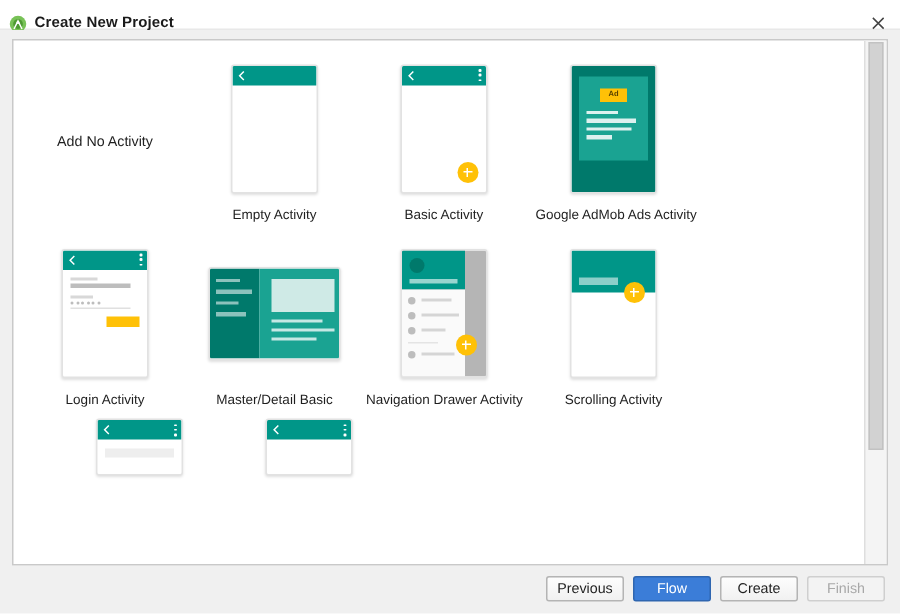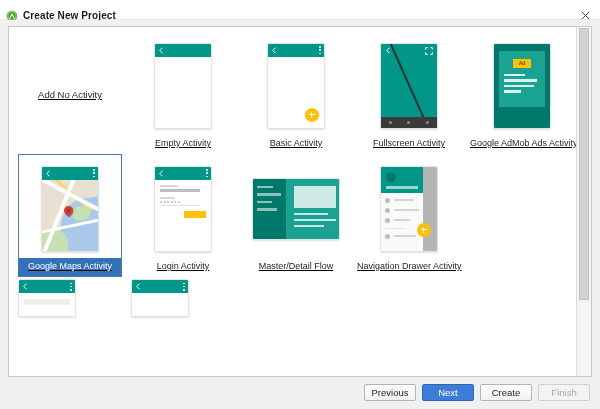--- a/index.html
+++ b/index.html
@@ -82,24 +82,23 @@
   }
   .row {
     display: flex;
     height: 123px;
   }
   .cell {
     width: 104px;
     margin-left: 9px;
     display: flex;
     flex-direction: column;
-    align-items: flex-start;
+    align-items: flex-end;
     position: relative;
     padding-top: 4px;
-    text-decoration: underline;
   }
   .cell.selected {
     border: 1px solid #4a77b5;
     background: #ffffff;
   }
   .thumb-wrap {
     flex: 1 1 auto;
     width: 100%;
     display: flex;
     align-items: center;
@@ -351,41 +350,20 @@
                       <i></i>
                       <i></i>
                     </span>
                 </div>
                 <div class="fab" style="right:5px;bottom:6px;"></div>
               </div>
             </div>
             <div class="cell-label">Basic Activity</div>
           </div>
 
-          <div class="cell">
-            <div class="thumb-wrap">
-              <div class="phone">
-                <div class="fs-body">
-                  <div class="fs-diag"></div>
-                  <svg class="back" viewBox="0 0 10 10" style="position:absolute;left:4px;top:3px;width:7px;height:7px;">
-                    <path d="M6.5 1 L2.5 5 L6.5 9" stroke="#fff" stroke-width="1.4" fill="none"></path>
-                  </svg>
-                  <svg class="fs-expand" viewBox="0 0 12 12">
-                    <path d="M1 4 V1 H4 M8 1 H11 V4 M11 8 V11 H8 M4 11 H1 V8" stroke="#ffffff" stroke-width="1.5" fill="none"></path>
-                  </svg>
-                  <div class="fs-nav">
-                      <i></i>
-                      <i></i>
-                      <i></i>
-                    </div>
-                </div>
-              </div>
-            </div>
-            <div class="cell-label">Fullscreen Activity</div>
-          </div>
 
           <div class="cell">
             <div class="thumb-wrap">
               <div class="phone">
                 <div class="admob-outer">
                   <div class="admob-card">
                     <div class="ad-badge">Ad</div>
                     <div class="ad-line" style="width:58%"></div>
                     <div class="ad-line" style="width:92%"></div>
                     <div class="ad-line" style="width:84%"></div>
@@ -394,47 +372,20 @@
                 </div>
               </div>
             </div>
             <div class="cell-label">Google AdMob Ads Activity</div>
           </div>
 
         </div>
 
         <div class="row">
 
-          <div class="cell selected">
-            <div class="thumb-wrap">
-              <div class="phone">
-                <div class="appbar">
-                  <svg class="back" viewBox="0 0 10 10">
-                    <path d="M6.5 1 L2.5 5 L6.5 9" stroke="#fff" stroke-width="1.4" fill="none"></path>
-                  </svg>
-                  <span class="dots">
-                      <i></i>
-                      <i></i>
-                      <i></i>
-                    </span>
-                </div>
-                <div class="map">
-                  <div class="water"></div>
-                  <div class="park1"></div>
-                  <div class="park2"></div>
-                  <div class="road-c"></div>
-                  <div class="road-a"></div>
-                  <div class="road-b"></div>
-                  <div class="road-d"></div>
-                  <div class="pin"></div>
-                </div>
-              </div>
-            </div>
-            <div class="cell-label">Google Maps Activity</div>
-          </div>
 
           <div class="cell">
             <div class="thumb-wrap">
               <div class="phone">
                 <div class="appbar">
                   <svg class="back" viewBox="0 0 10 10">
                     <path d="M6.5 1 L2.5 5 L6.5 9" stroke="#fff" stroke-width="1.4" fill="none"></path>
                   </svg>
                   <span class="dots">
                       <i></i>
@@ -473,21 +424,21 @@
                   <div class="md-line" style="width:62%"></div>
                 </div>
                 <div class="md-right">
                   <div class="md-img"></div>
                   <div class="md-txt" style="top:34px;width:34px"></div>
                   <div class="md-txt" style="top:40px;width:42px"></div>
                   <div class="md-txt" style="top:46px;width:30px"></div>
                 </div>
               </div>
             </div>
-            <div class="cell-label">Master/Detail Flow</div>
+            <div class="cell-label">Master/Detail Basic</div>
           </div>
 
           <div class="cell">
             <div class="thumb-wrap">
               <div class="phone">
                 <div class="nd-content"></div>
                 <span class="dots" style="position:absolute;right:3px;top:3px;"><i></i><i></i><i></i></span>
                 <div class="nd-header">
                   <div class="nd-avatar"></div>
                   <div class="nd-sub"></div>
@@ -510,20 +461,32 @@
                       <i></i>
                       <b style="width:22px"></b>
                     </div>
                 </div>
                 <div class="fab" style="right:6px;bottom:14px;"></div>
               </div>
             </div>
             <div class="cell-label">Navigation Drawer Activity</div>
           </div>
 
+          <div class="cell">
+            <div class="thumb-wrap">
+              <div class="phone">
+                <div class="sc-bar">
+                  <span class="dots" style="position:absolute;right:3px;top:3px;"><i></i><i></i><i></i></span>
+                  <div class="sc-chip"></div>
+                </div>
+                <div class="fab" style="right:7px;top:21px;"></div>
+              </div>
+            </div>
+            <div class="cell-label">Scrolling Activity</div>
+          </div>
 
         </div>
 
         <div class="row" style="height:40px">
           <div class="cell" style="padding-top:2px">
             <div class="phone">
               <div class="appbar">
                 <svg class="back" viewBox="0 0 10 10">
                   <path d="M6.5 1 L2.5 5 L6.5 9" stroke="#fff" stroke-width="1.4" fill="none"></path>
                 </svg>
@@ -556,18 +519,18 @@
 
       <div class="vscroll">
         <div class="vscroll-thumb"></div>
       </div>
 
     </div>
   </div>
 
   <div class="footer">
     <div class="btn">Previous</div>
-    <div class="btn primary">Next</div>
+    <div class="btn primary">Flow</div>
     <div class="btn">Create</div>
     <div class="btn disabled">Finish</div>
   </div>
 
 </div>
 
 </body></html>

